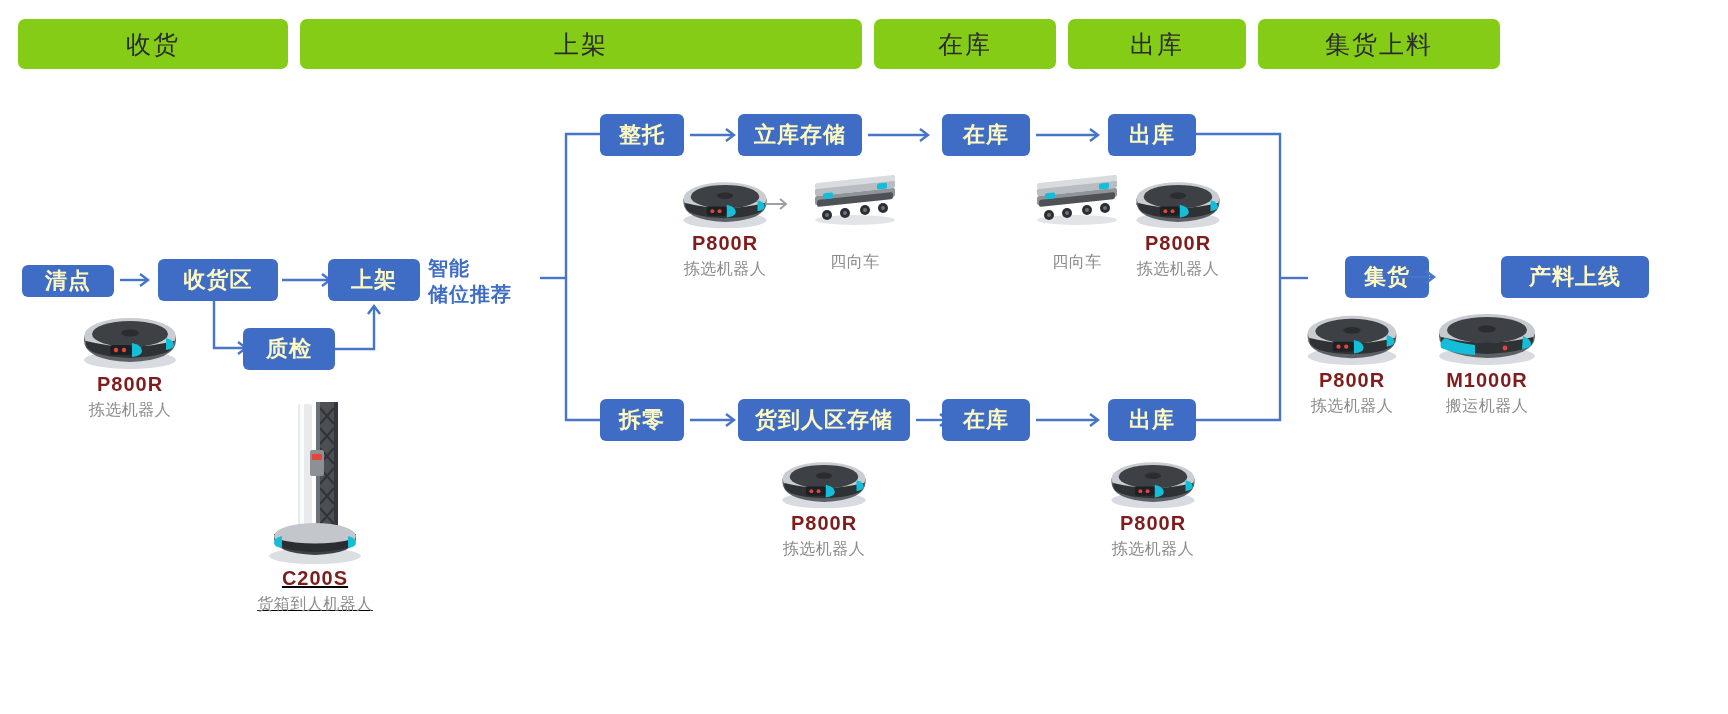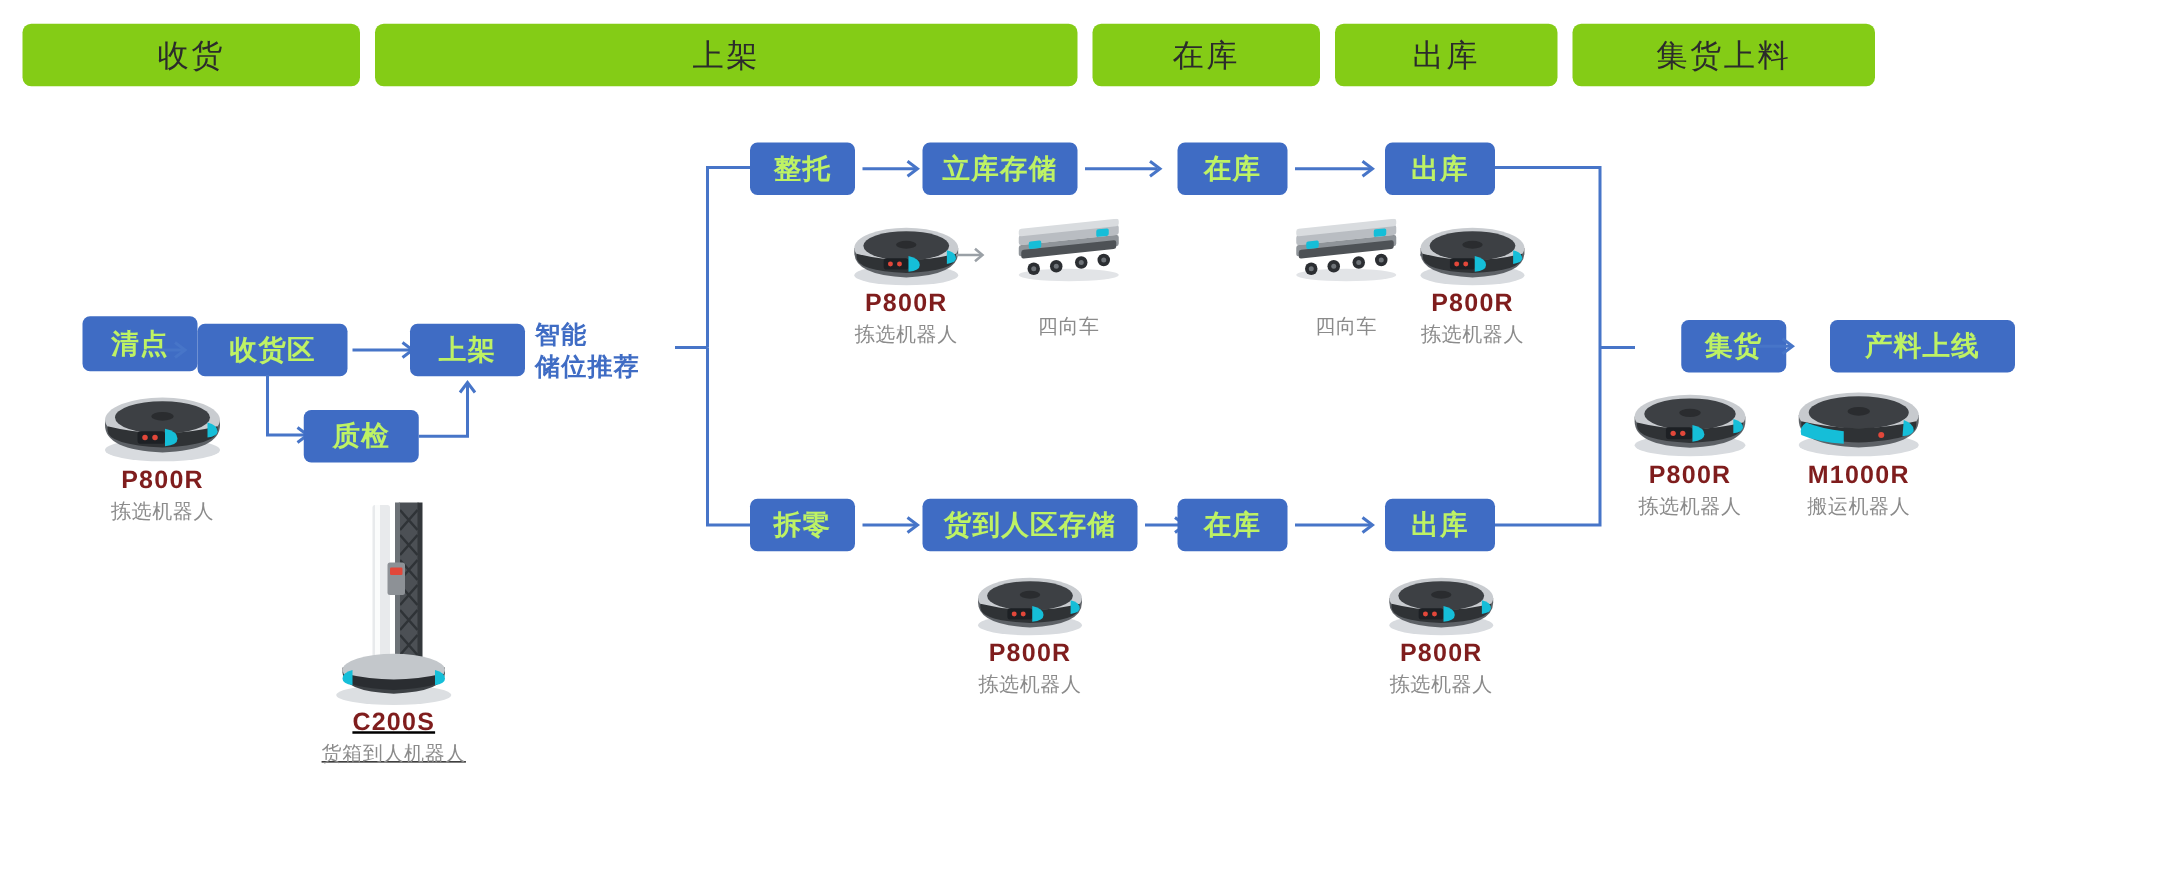--- a/index.html
+++ b/index.html
@@ -28,21 +28,21 @@
     font-weight: 400;
     letter-spacing: 2px;
     user-select: none;
   }
 
   
   .box {
     position: absolute;
     background: #3f6cc4;
     border-radius: 6px;
-    color: #bef264;
+    color: #fef9c3;
     font-size: 22px;
     font-weight: 700;
     letter-spacing: 1px;
     display: flex; align-items: center; justify-content: center;
     white-space: nowrap;
   }
 
   
   .arrow { position: absolute; }
   .arrow svg { display: block; overflow: visible; }
@@ -87,21 +87,21 @@
       <span>在库</span>
     </div>
   <div class="phase-tab" style="width:178px">
       <span>出库</span>
     </div>
   <div class="phase-tab" style="width:242px">
       <span>集货上料</span>
     </div>
 </div>
 
-<div class="box" style="left:22px; top:253px; width:92px; height:44px;margin-left:44px;">
+<div class="box" style="left:22px; top:265px; width:92px; height:32px;">
   <span>清点</span>
 </div>
 
 <div class="arrow" style="left:120px; top:270px;">
   <svg width="36" height="20" viewBox="0 0 36 20">
     <line x1="0" y1="10" x2="26" y2="10" stroke="#4775c8" stroke-width="2.4"></line>
     <polyline points="20,4 28,10 20,16" fill="none" stroke="#4775c8" stroke-width="2.4"></polyline>
   </svg>
 </div>
 
@@ -234,21 +234,21 @@
   <span>集货</span>
 </div>
 
 <div class="arrow" style="left:1398px; top:267px;">
   <svg width="44" height="20" viewBox="0 0 44 20">
     <line x1="0" y1="10" x2="34" y2="10" stroke="#4775c8" stroke-width="2.4"></line>
     <polyline points="28,4 36,10 28,16" fill="none" stroke="#4775c8" stroke-width="2.4"></polyline>
   </svg>
 </div>
 
-<div class="box" style="left:1464px; top:256px; width:148px; height:42px;">
+<div class="box" style="left:1501px; top:256px; width:148px; height:42px;">
   <span>产料上线</span>
 </div>
 
 <div class="figure" style="left:60px; top:310px; width:140px;">
   <svg class="robot-art" width="108" height="62" viewBox="0 0 108 62">
     <ellipse cx="54" cy="50" rx="46" ry="9" fill="#d8dbdf"></ellipse>
     <path d="M8 30 Q8 50 54 52 Q100 50 100 30 L100 26 L8 26 Z" fill="#5d6166"></path>
     <ellipse cx="54" cy="26" rx="46" ry="18" fill="#c9ccd0"></ellipse>
     <ellipse cx="54" cy="24" rx="38" ry="13" fill="#3d4044"></ellipse>
     <ellipse cx="54" cy="23" rx="9" ry="3.5" fill="#2a2c2f"></ellipse>

